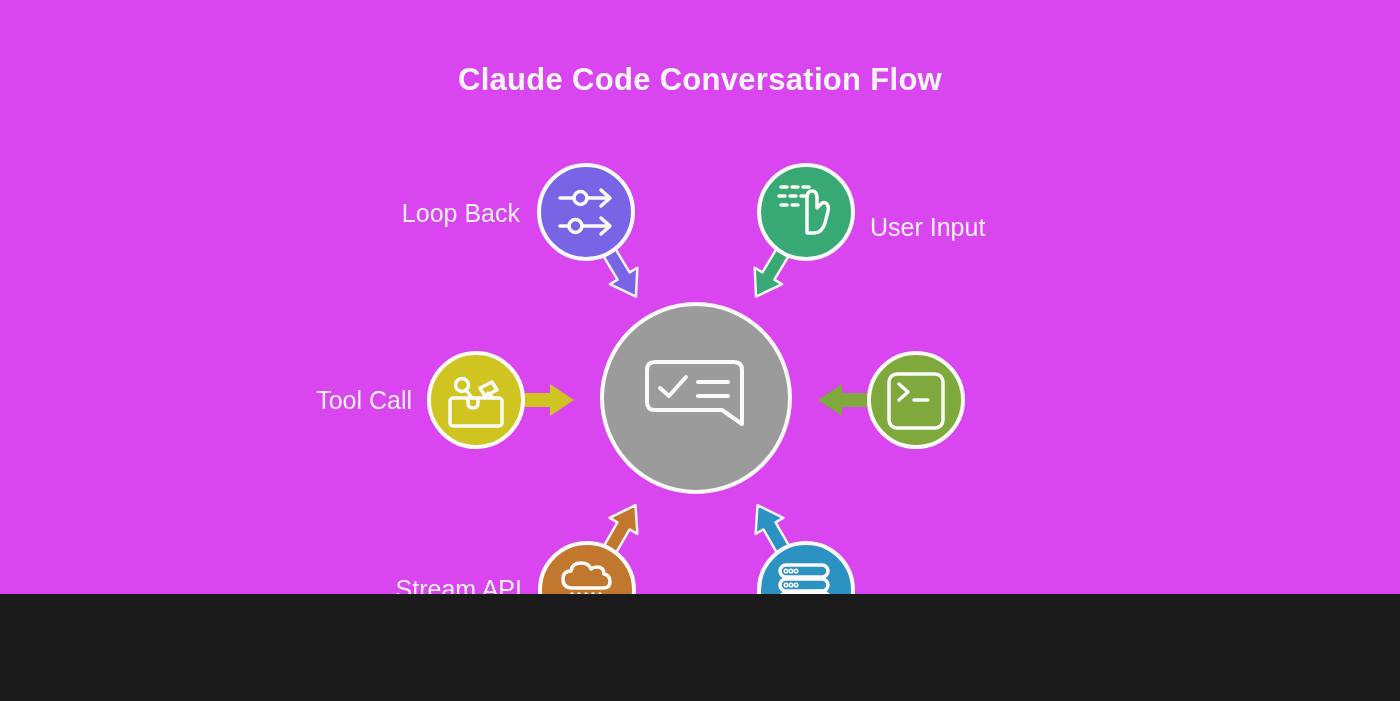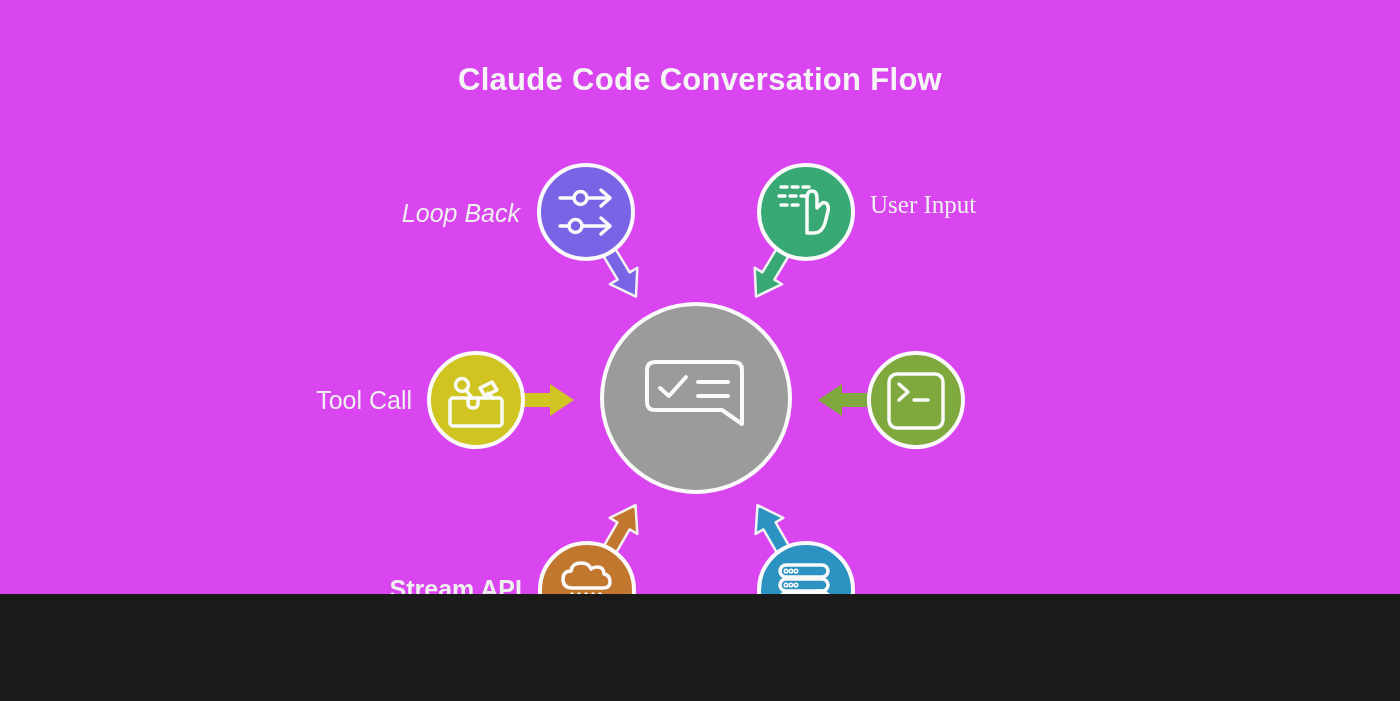--- a/index.html
+++ b/index.html
@@ -64,32 +64,32 @@
       <path d="M-26,-14 H-13"></path>
       <circle cx="-5.5" cy="-14" r="6.5"></circle>
       <path d="M2,-14 H23"></path>
       <polyline points="15,-22 24,-14 15,-6"></polyline>
       <path d="M-26,14 H-18"></path>
       <circle cx="-10.5" cy="14" r="6.5"></circle>
       <path d="M-3,14 H23"></path>
       <polyline points="15,6 24,14 15,22"></polyline>
     </g>
   </svg>
-  <div class="label ra" style="right:880px;top:198px;font-style:italic;">Loop Back</div>
+  <div class="label ra" style="right:880px;top:198px;">Loop Back</div>
 
   <svg class="layer circ" width="104" height="104" viewBox="0 0 104 104" style="left:754px;top:160px;">
     <circle cx="52" cy="52" r="47" stroke="#fafafa" stroke-width="4" fill="#38a975"></circle>
     <g class="icon" transform="translate(52,52)" stroke-width="3.5">
       <path d="M-25,-25 H-19 M-14,-25 H-8 M-3,-25 H3"></path>
       <path d="M-27,-16 H-21 M-16,-16 H-10 M-5,-16 H1"></path>
       <path d="M-25,-7 H-19 M-14,-7 H-8"></path>
       <path d="M1,21 V-14 Q1,-21 6,-21 Q11,-21 11,-14 V-4 L15,-8 Q18,-11 21,-8 Q23,-5 22,-1 L19,11 Q16,21 8,21 Z"></path>
     </g>
   </svg>
-  <div class="label" style="left:870px;top:190px;font-family:Liberation Serif, serif;">User Input</div>
+  <div class="label" style="left:870px;top:212px;">User Input</div>
 
   <svg class="layer circ" width="104" height="104" viewBox="0 0 104 104" style="left:424px;top:348px;">
     <circle cx="52" cy="52" r="47" stroke="#fafafa" stroke-width="4" fill="#cfc420"></circle>
     <g class="icon" transform="translate(52,52)" stroke-width="3.5">
       <circle cx="-14" cy="-15" r="6.5"></circle>
       <path d="M-10,-10 L-4,-2"></path>
       <path d="M4,-12 L16,-18 L21,-10 L9,-4 Z"></path>
       <path d="M12,-7 L17,-2"></path>
       <rect x="-26" y="-2" width="52" height="28" rx="3"></rect>
       <path d="M-8,-2 V3 Q-8,8 -3,8 Q2,8 2,3 V-2"></path>
@@ -110,21 +110,21 @@
     <circle cx="52" cy="52" r="47" stroke="#fafafa" stroke-width="4" fill="#c1782e"></circle>
     <g class="icon" transform="translate(52,52)" stroke-width="3.5">
       <path d="M-15,-2 Q-24,-2 -24,-11 Q-24,-19 -16,-19 Q-15,-27 -6,-27 Q2,-27 4,-21 Q6,-23 10,-23 Q17,-23 17,-16 Q23,-15 23,-8 Q23,-2 16,-2 Z"></path>
       <path d="M-15,4 V15 H-19"></path>
       <path d="M-8,4 V22"></path>
       <path d="M-1,4 V17"></path>
       <path d="M6,4 V22"></path>
       <path d="M13,4 V13 H17"></path>
     </g>
   </svg>
-  <div class="label ra" style="right:878px;top:574px;font-weight:bold;">Stream API</div>
+  <div class="label ra" style="right:878px;top:574px;">Stream API</div>
 
   <svg class="layer circ" width="104" height="104" viewBox="0 0 104 104" style="left:754px;top:538px;">
     <circle cx="52" cy="52" r="47" stroke="#fafafa" stroke-width="4" fill="#2b92c1"></circle>
     <g class="icon" transform="translate(52,52)" stroke-width="3.5">
       <rect x="-26" y="-25" width="48" height="12" rx="6"></rect>
       <rect x="-26" y="-11" width="48" height="12" rx="6"></rect>
       <rect x="-26" y="3" width="48" height="12" rx="6"></rect>
       <circle cx="-20" cy="-19" r="0.8"></circle>
         <circle cx="-15" cy="-19" r="0.8"></circle>
         <circle cx="-10" cy="-19" r="0.8"></circle>

